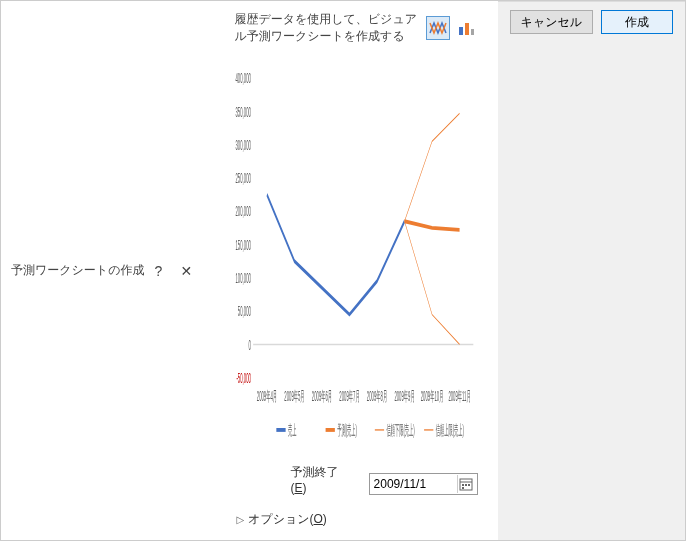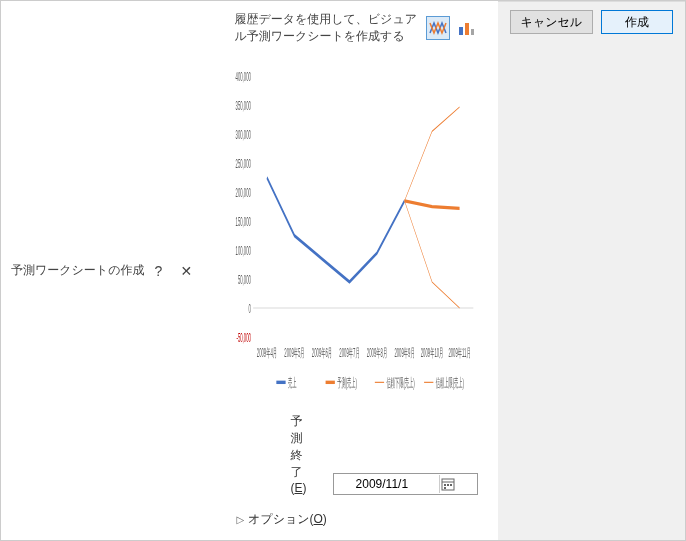--- a/index.html
+++ b/index.html
@@ -83,21 +83,21 @@
     display: flex;
     align-items: flex-end;
     gap: 20px;
     margin: 8px 0 8px 60px;
   }
   .date-input {
     display: inline-flex;
     align-items: center;
     border: 1px solid #999;
     height: 22px;
-    padding: 0 20px;
+    padding: 0 2px;
     background: #fff;
   }
   .date-input input {
     border: none;
     outline: none;
     height: 18px;
     font-size: 12px;
     width: 80px;
     padding: 0 2px;
   }

